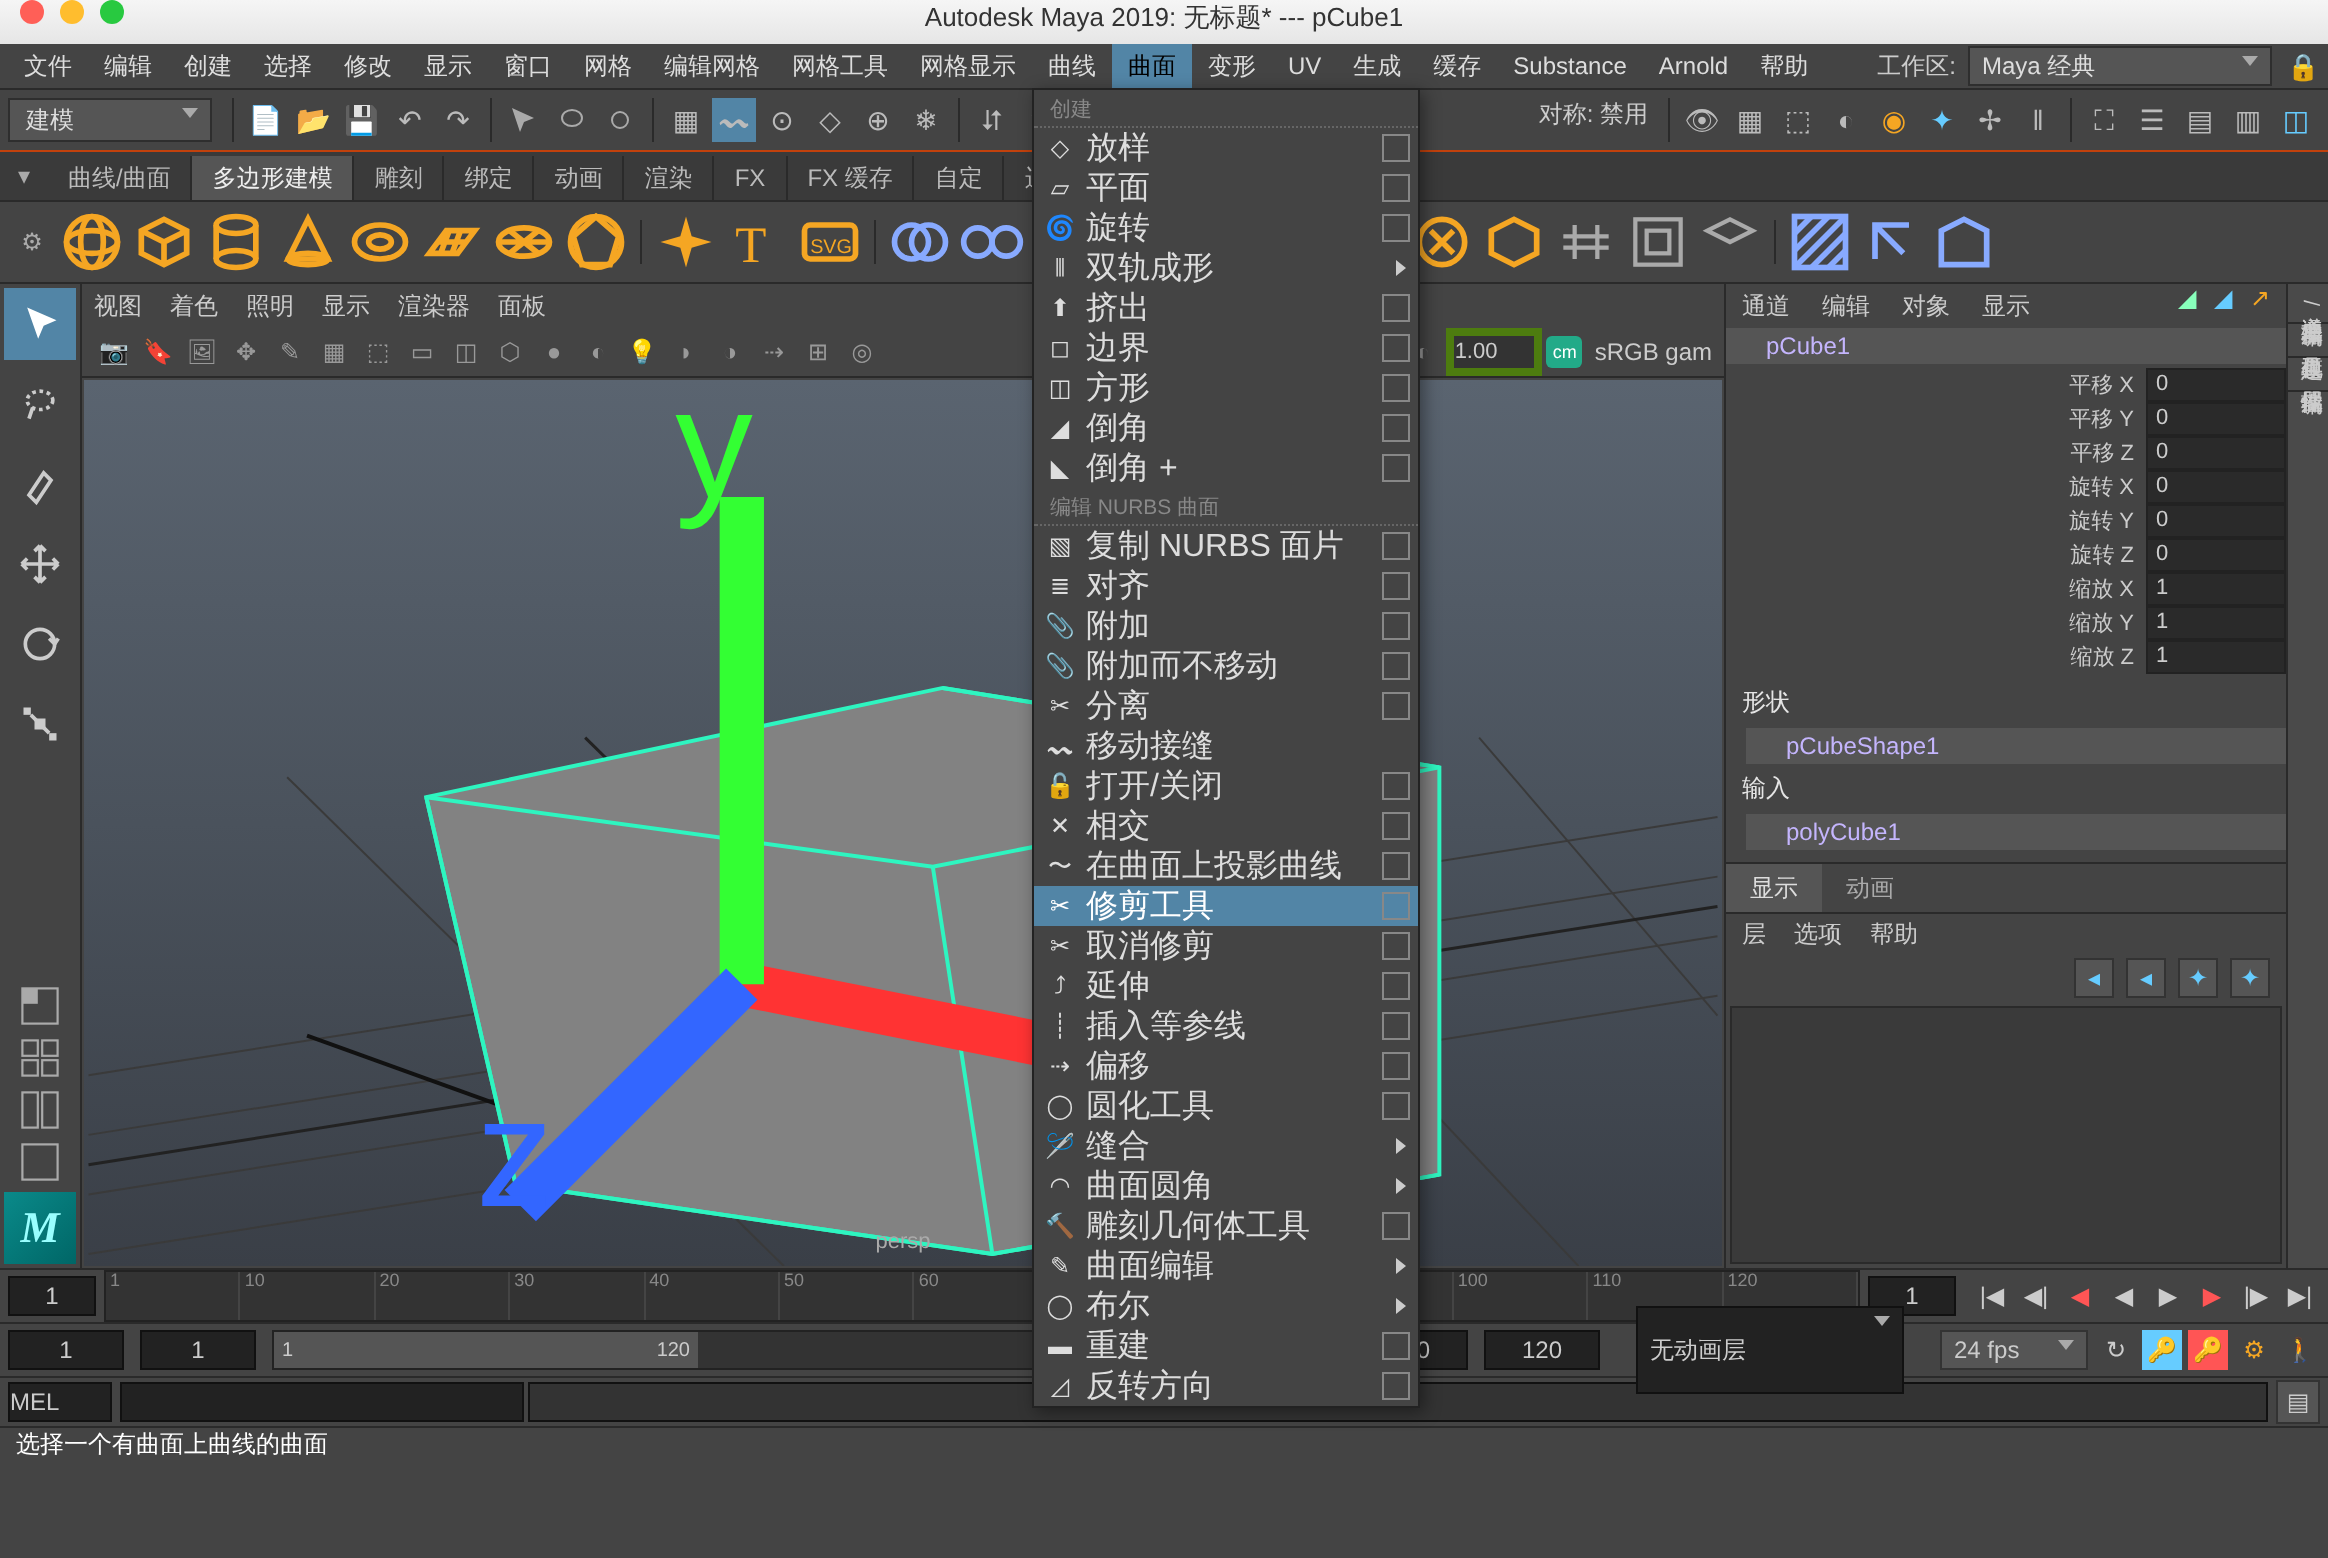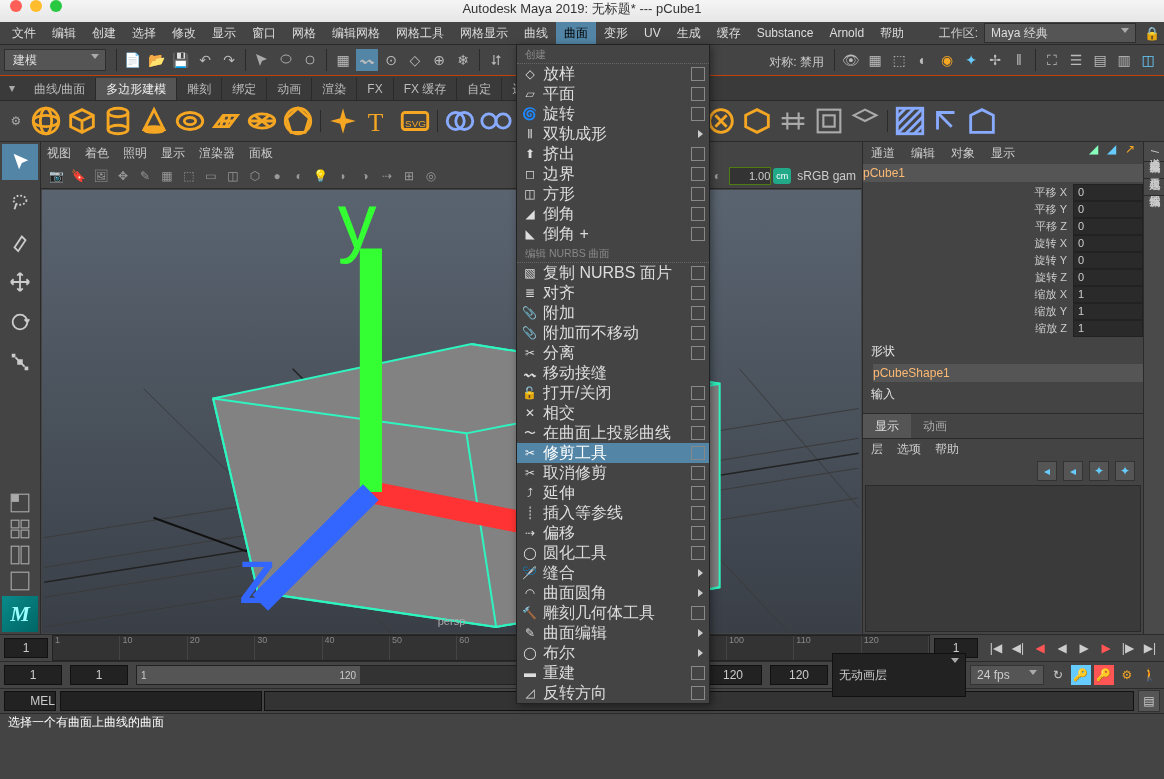--- a/index.html
+++ b/index.html
@@ -22,21 +22,21 @@
 .workspace-sel{background:#555;border:1px solid #2e2e2e;color:#ddd;padding:1px 24px 1px 6px;position:relative;width:120px;height:16px;line-height:16px}
 .caret{position:absolute;right:6px;top:4px;width:0;height:0;border-left:4px solid transparent;border-right:4px solid transparent;border-top:5px solid #aaa}
 .lockicon{width:16px;height:16px;margin-left:8px;display:flex;align-items:center;justify-content:center;color:#ccc;font-size:13px}
 
 
 .toolrow{height:30px;background:#444;display:flex;align-items:center;border-bottom:1px solid #c2410c;padding:0 4px}
 .combo{background:#555;border:1px solid #2e2e2e;color:#ddd;height:20px;line-height:20px;padding:0 22px 0 8px;position:relative;margin-right:6px;min-width:70px}
 .vsep{width:1px;height:22px;background:#2a2a2a;margin:0 4px}
 .ticon{width:22px;height:22px;display:flex;align-items:center;justify-content:center;color:#bbb;margin:0 1px;font-size:14px}
 .ticon svg{width:16px;height:16px}
-.toolrow-right{margin-left:auto;display:flex;align-items:flex-end}
+.toolrow-right{margin-left:auto;display:flex;align-items:flex-start}
 .snap-lbl{color:#ccc;margin-right:6px}
 
 
 .shelftabs{height:24px;background:#3a3a3a;display:flex;align-items:flex-end;border-bottom:1px solid #2a2a2a;position:relative}
 .shelftabs .gear{width:24px;height:24px;display:flex;align-items:center;justify-content:center;color:#aaa}
 .stab{padding:0 10px;height:22px;line-height:22px;color:#bbb;border-right:1px solid #2a2a2a}
 .stab.active{background:#555;color:#eee}
 
 
 .shelf{height:40px;background:#444;display:flex;align-items:center;padding:0 4px;border-bottom:1px solid #2a2a2a}
@@ -56,31 +56,31 @@
 .lt svg{width:22px;height:22px}
 .leftbar .gap{flex:1}
 .lt.small{height:22px}
 .maya-logo{width:36px;height:36px;margin:2px;background:linear-gradient(135deg,#0a8a8a,#066);display:flex;align-items:center;justify-content:center;color:#9ff;font-size:22px;font-weight:bold;font-style:italic;font-family:Georgia,serif}
 
 
 .viewpane{flex:1;background:#444;display:flex;flex-direction:column;position:relative}
 .vp-menus{height:22px;display:flex;align-items:center;padding:0 6px;gap:14px;color:#ccc}
 .vp-icons{height:24px;display:flex;align-items:center;padding:0 6px;gap:2px;border-bottom:1px solid #2a2a2a}
 .vp-icons .vi{width:20px;height:20px;display:flex;align-items:center;justify-content:center;color:#999}
-.vp-num{background:#333;border:1px solid #4d7c0f;color:#ccc;width:40px;height:16px;line-height:16px;text-align:right;font-size:11px}
+.vp-num{background:#333;border:4px solid #4d7c0f;color:#ccc;width:40px;height:16px;line-height:16px;text-align:left;font-size:11px}
 .vp-srgb{background:#2a8;border-radius:3px;color:#fff;width:18px;height:16px;display:flex;align-items:center;justify-content:center;font-size:9px}
 .viewport{flex:1;background:linear-gradient(#5a6470 0%,#4a525c 50%,#3a3f47 100%);position:relative;overflow:hidden;margin:1px}
 .viewport svg{width:100%;height:100%}
 .persp{position:absolute;bottom:6px;left:50%;transform:translateX(-50%);color:#aaa;font-size:11px}
 .axis{position:absolute;left:8px;bottom:8px;width:40px;height:40px}
 
 
 .rightpane{width:280px;background:#444;border-left:1px solid #2a2a2a;display:flex;flex-direction:column;position:relative}
 .cb-menus{height:22px;display:flex;align-items:center;gap:16px;padding:0 8px}
-.cb-node{background:#555;padding:2px 0;color:#fdba74}
+.cb-node{background:#555;padding:2px 20px;color:#c4b5fd}
 .cb-attrs{padding:2px 0}
 .cb-row{display:flex;align-items:center;height:17px}
 .cb-row .lbl{flex:1;text-align:right;color:#ccc;padding-right:6px;font-size:11px}
 .cb-row .val{width:60px;background:#2a2a2a;color:#ccc;padding:0 4px;height:15px;line-height:15px;font-size:11px;border:1px solid #222}
 .cb-sec{color:#e5e5e5;padding:4px 8px}
 .layer-tabs{height:24px;display:flex;border-top:1px solid #2a2a2a;border-bottom:1px solid #2a2a2a;margin-top:6px}
 .layer-tabs .lt-tab{padding:0 12px;line-height:24px;color:#aaa}
 .layer-tabs .lt-tab.active{background:#555;color:#ddd}
 .layer-sub{height:20px;display:flex;gap:14px;padding:0 8px;align-items:center;color:#ccc}
 .layer-btns{height:24px;display:flex;justify-content:flex-end;gap:6px;padding:0 8px;align-items:center}
@@ -99,27 +99,27 @@
 .tl-track{flex:1;height:24px;background:#333;border:1px solid #222;position:relative;display:flex}
 .tl-tick{flex:1;border-right:1px solid #444;position:relative}
 .tl-tick span{position:absolute;top:-1px;left:2px;font-size:9px;color:#888}
 .tl-btns{display:flex;gap:2px;margin:0 4px}
 .tl-btns .pb{width:20px;height:20px;display:flex;align-items:center;justify-content:center;color:#ccc}
 
 .range{height:26px;background:#444;display:flex;align-items:center;border-top:1px solid #2a2a2a}
 .rg-num{background:#222;border:1px solid #111;color:#ccc;width:56px;height:18px;line-height:18px;text-align:center;margin:0 4px}
 .rg-track{flex:1;height:18px;background:#333;border:1px solid #222;position:relative;margin:0 4px}
 .rg-slider{position:absolute;left:0;width:40%;height:100%;background:#555;display:flex;justify-content:space-between;align-items:center;padding:0 4px;box-sizing:border-box;color:#ccc;font-size:10px}
-.anim-layer{background:#222;border:1px solid #111;color:#ccc;width:120px;height:18px;line-height:18px;padding:12px 6px;margin:0 0;position:relative}
+.anim-layer{background:#222;border:1px solid #111;color:#ccc;width:120px;height:18px;line-height:18px;padding:12px 6px;margin:0 14px;position:relative}
 .fps{background:#555;border:1px solid #333;color:#ccc;width:60px;height:18px;line-height:18px;padding:0 6px;margin:0 4px;position:relative}
 .end-icons{display:flex;gap:3px;margin-right:4px}
 .end-icons .ei{width:20px;height:20px;display:flex;align-items:center;justify-content:center}
 
 .cmdline{height:24px;background:#444;display:flex;align-items:center;border-top:1px solid #2a2a2a}
-.mel{background:#222;color:#ccc;width:50px;height:18px;line-height:18px;text-align:right;margin:0 4px;border:1px solid #111}
+.mel{background:#222;color:#ccc;width:50px;height:18px;line-height:18px;text-align:left;margin:0 4px;border:1px solid #111}
 .cmd-in{flex:0 0 200px;background:#222;height:18px;border:1px solid #111;margin-right:2px}
 .cmd-out{flex:1;background:#333;height:18px;border:1px solid #111;margin-right:4px}
 .cmd-btn{width:20px;height:20px;background:#555;border:1px solid #333;margin-right:4px;display:flex;align-items:center;justify-content:center;color:#ccc}
 
 .helpline{height:22px;background:#444;display:flex;align-items:flex-start;padding:0 8px;color:#ffffff;border-top:1px solid #2a2a2a}
 
 
 .dropdown{position:absolute;left:516px;top:44px;width:192px;background:#444;border:1px solid #222;box-shadow:2px 2px 8px rgba(0,0,0,.4);z-index:100}
 .dd-sec{color:#888;font-size:10.5px;padding:1px 8px;border-bottom:1px dotted #666;margin-top:2px}
 .dd-item{height:20px;display:flex;align-items:center;padding-right:4px;color:#ddd}
@@ -589,20 +589,21 @@
           <span class="val">1</span>
         </div>
         <div class="cb-row">
           <span class="lbl">缩放 Z</span>
           <span class="val">1</span>
         </div>
       </div>
     <div class="cb-sec">形状</div>
     <div class="cb-node" style="margin-left:10px">pCubeShape1</div>
     <div class="cb-sec">输入</div>
+    <div class="cb-node" style="margin-left:10px">polyCube1</div>
 
     <div class="layer-tabs" id="layer-tabs">
         <div class="lt-tab active">显示</div>
         <div class="lt-tab">动画</div>
       </div>
     <div class="layer-sub" id="layer-sub">
         <span>层</span>
         <span>选项</span>
         <span>帮助</span>
       </div>

